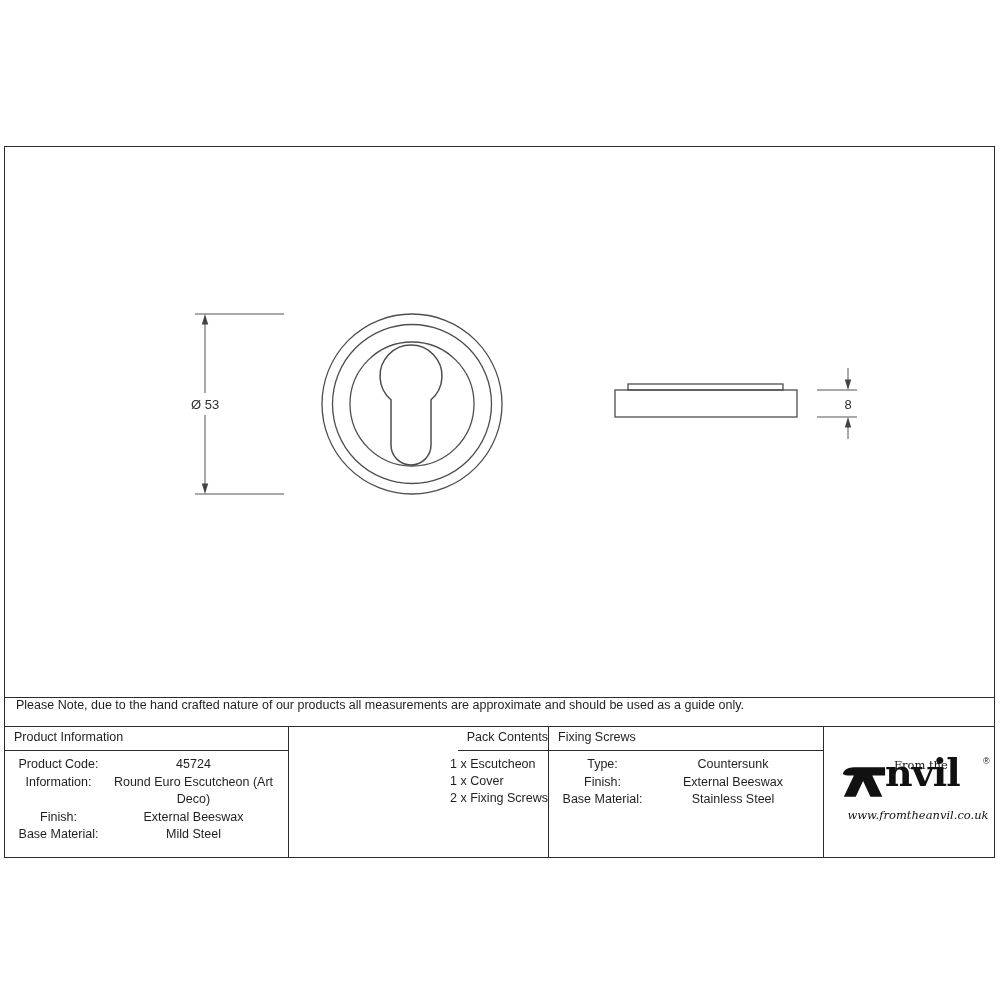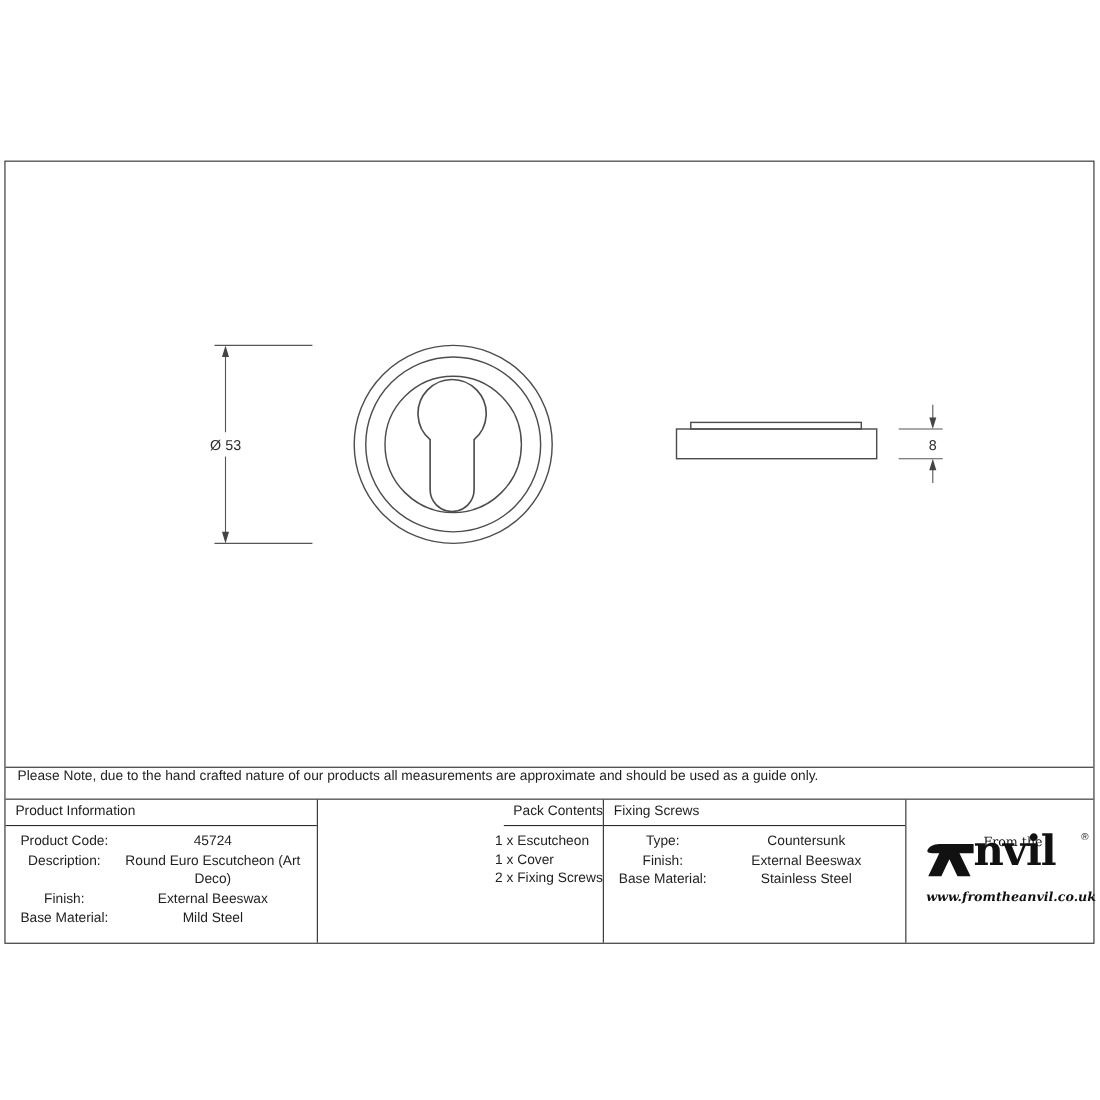--- a/index.html
+++ b/index.html
@@ -31,21 +31,21 @@
   
   .logo{position:relative;width:152px;height:72px;}
   .anvil-glyph{position:absolute;left:0;top:9px;}
   .from-the{position:absolute;left:52px;top:2px;font-family:"DejaVu Serif",serif;
             font-size:11.5px;color:#111;}
   .diamond{position:absolute;left:110px;top:4px;font-size:9px;color:#111;}
   .nvil{position:absolute;left:43px;top:-8px;font-family:"DejaVu Serif",serif;
         font-size:38px;font-weight:bold;letter-spacing:-1px;color:#111;line-height:1.3;}
   .reg{position:absolute;left:141px;top:0;font-size:9px;color:#111;}
   .logo-url{position:absolute;left:0;top:52px;width:152px;text-align:center;
-            font-family:"DejaVu Serif",serif;font-style:italic;font-weight:bold;
+            font-family:"DejaVu Serif",serif;font-style:italic;font-weight:normal;
             font-size:11.5px;color:#111;white-space:nowrap;}
   text{font-family:"Liberation Sans",sans-serif;fill:#2e2e2e;}
 </style>
 </head>
 <body>
 
 <div class="page">
   <div class="sheet">
 
     <div class="drawing-area">
@@ -92,21 +92,21 @@
     <div class="spec-table">
 
       <div class="col col-product">
         <div class="cell-header">Product Information</div>
         <div class="cell-body">
           <div class="kv">
             <span class="k">Product Code:</span>
             <span class="v">45724</span>
           </div>
           <div class="kv">
-            <span class="k">Description:</span>
+            <span class="k">Information:</span>
             <span class="v">Round Euro Escutcheon (Art Deco)</span>
           </div>
           <div class="kv">
             <span class="k">Finish:</span>
             <span class="v">External Beeswax</span>
           </div>
           <div class="kv">
             <span class="k">Base Material:</span>
             <span class="v">Mild Steel</span>
           </div>

